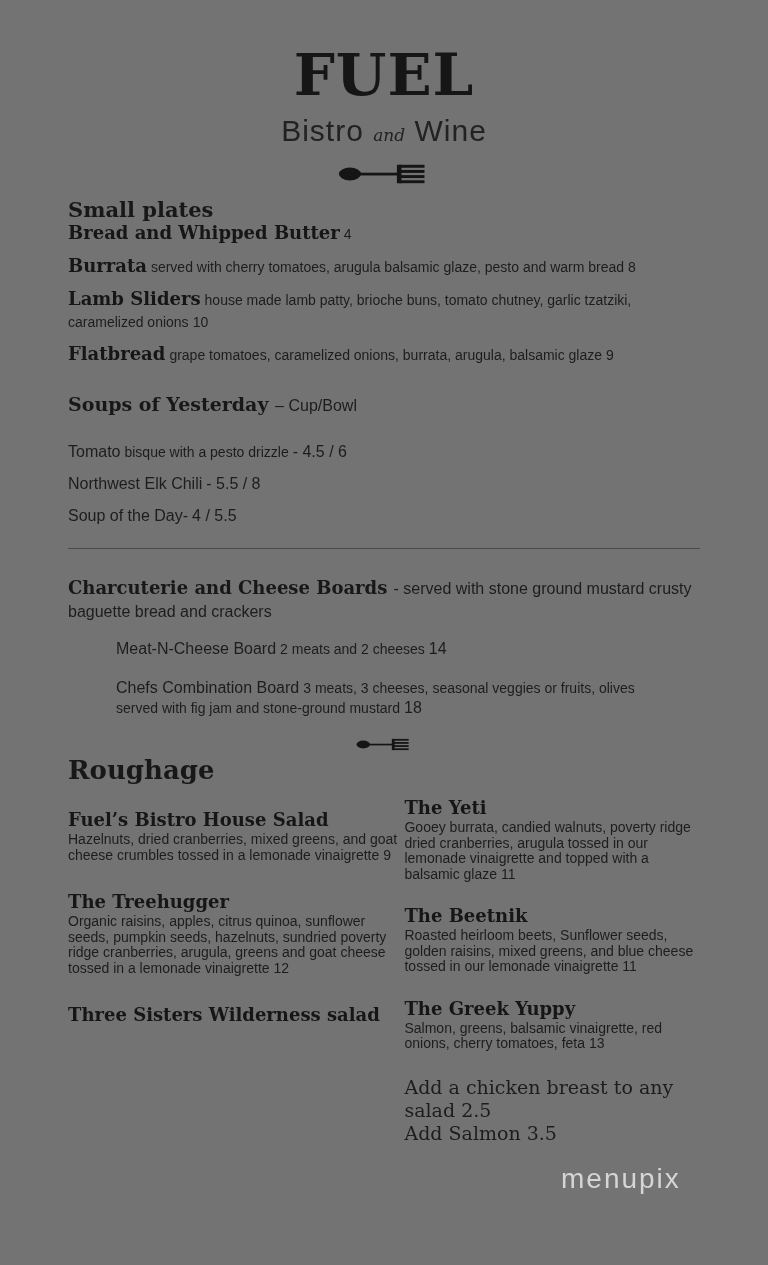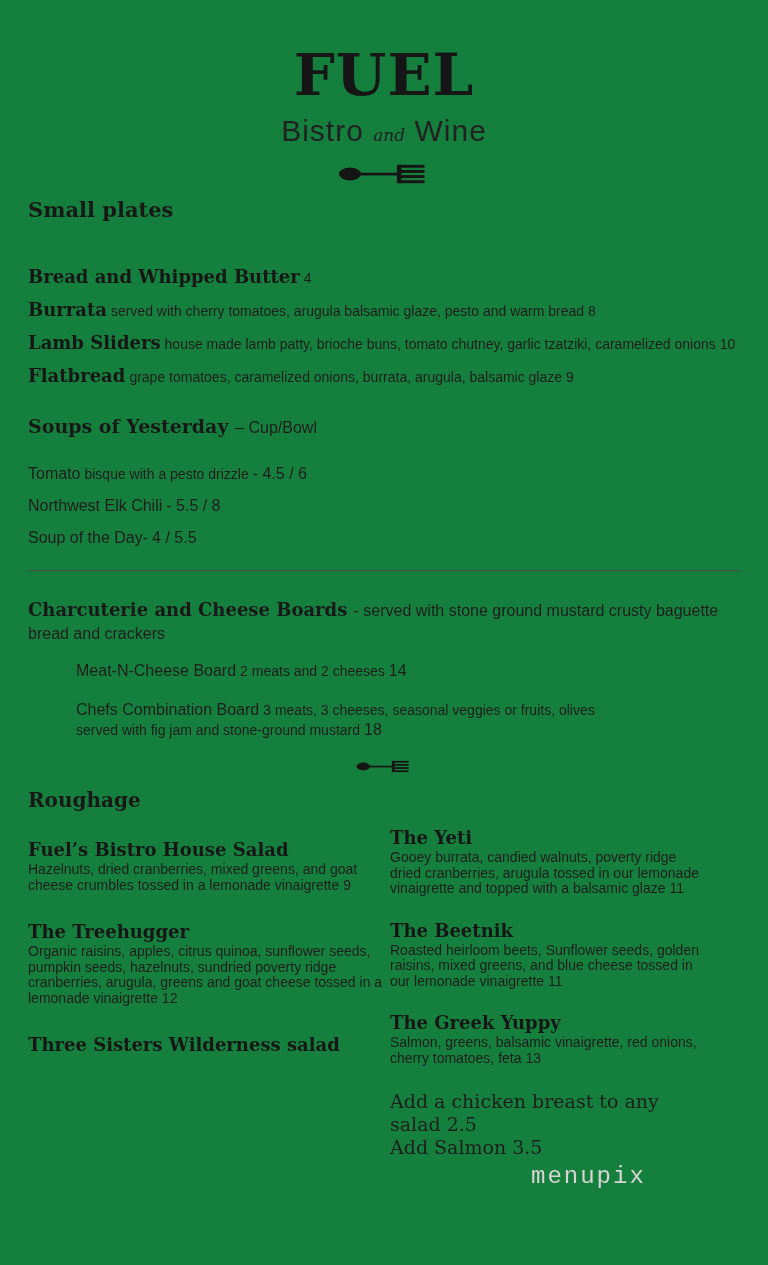--- a/index.html
+++ b/index.html
@@ -1,21 +1,21 @@
 <!DOCTYPE html>
 <html><head>
 <meta charset="utf-8">
 <style>
   * { box-sizing: border-box; }
   html, body { margin: 0; padding: 0; background: #ffffff; }
   .page {
     position: relative;
     width: 768px;
     height: 1265px;
-    background: #15803d;
+    background: #737373;
     color: #1d1d1d;
     overflow: hidden;
   }
   .header { text-align: center; padding-top: 46px; }
   .brand-title {
     font-family: "DejaVu Serif", serif;
     font-weight: 700;
     font-size: 58px;
     line-height: 58px;
     letter-spacing: 1px;
@@ -29,29 +29,29 @@
     letter-spacing: 1px;
     color: #222222;
   }
   .brand-sub .and {
     font-family: "DejaVu Serif", serif;
     font-style: italic;
     font-size: 17px;
     letter-spacing: 0;
   }
   .utensil-wrap { text-align: center; margin-top: 11px; line-height: 0; }
-  .container { padding: 0 28px; }
+  .container { padding: 0 68px; }
   .sec-heading {
     font-family: "DejaVu Serif", serif;
     font-weight: 700;
     color: #181818;
     margin: 0;
   }
   .h-smallplates { font-size: 21px; line-height: 24px; margin-top: 12px; }
-  .sp-list { margin-top: 44px; }
+  .sp-list { }
   .sp-item { margin: 0 0 10px 0; line-height: 22px; }
   .sp-name {
     font-family: "DejaVu Serif", serif;
     font-weight: 700;
     font-size: 18px;
     color: #161616;
   }
   .sp-desc, .sp-price {
     font-family: "Liberation Sans", sans-serif;
     font-size: 14px;
@@ -71,21 +71,21 @@
   .divider {
     border: none;
     border-top: 1px solid #4a4a4a;
     margin: 22px 0 0 0;
   }
   .h-boards { font-size: 18px; line-height: 22px; margin-top: 28px; }
   .board-list { margin: 16px 0 0 48px; width: 545px; }
   .board-item { margin-bottom: 19px; line-height: 19px; }
   .board-name, .board-price { font-family: "Liberation Sans", sans-serif; font-size: 16px; }
   .board-desc { font-family: "Liberation Sans", sans-serif; font-size: 14px; text-align: right; }
-  .h-roughage { font-size: 20px; line-height: 28px; margin-top: 12px; }
+  .h-roughage { font-size: 26px; line-height: 28px; margin-top: 4px; }
   .columns { display: flex; margin-top: 14px; }
   .col-left { width: 362px; padding-top: 12px; }
   .col-right { width: 318px; }
   .salad { margin-bottom: 29px; }
   .col-right .salad { margin-bottom: 24px; }
   .salad-name {
     font-family: "DejaVu Serif", serif;
     font-weight: 700;
     font-size: 18px;
     line-height: 20px;
@@ -99,24 +99,24 @@
   }
   .addons {
     font-family: "DejaVu Serif", serif;
     font-size: 19px;
     line-height: 23px;
     margin-top: 12px;
     color: #1d1d1d;
   }
   .watermark {
     position: absolute;
-    left: 531px;
+    left: 561px;
     top: 1163px;
-    font-family: Liberation Mono, monospace;
-    font-size: 24px;
+    font-family: Liberation Sans, sans-serif;
+    font-size: 28px;
     letter-spacing: 2px;
     color: #d7d4d4;
   }
 </style>
 </head>
 <body>
 
 <div class="page">
 
   <div class="header">

